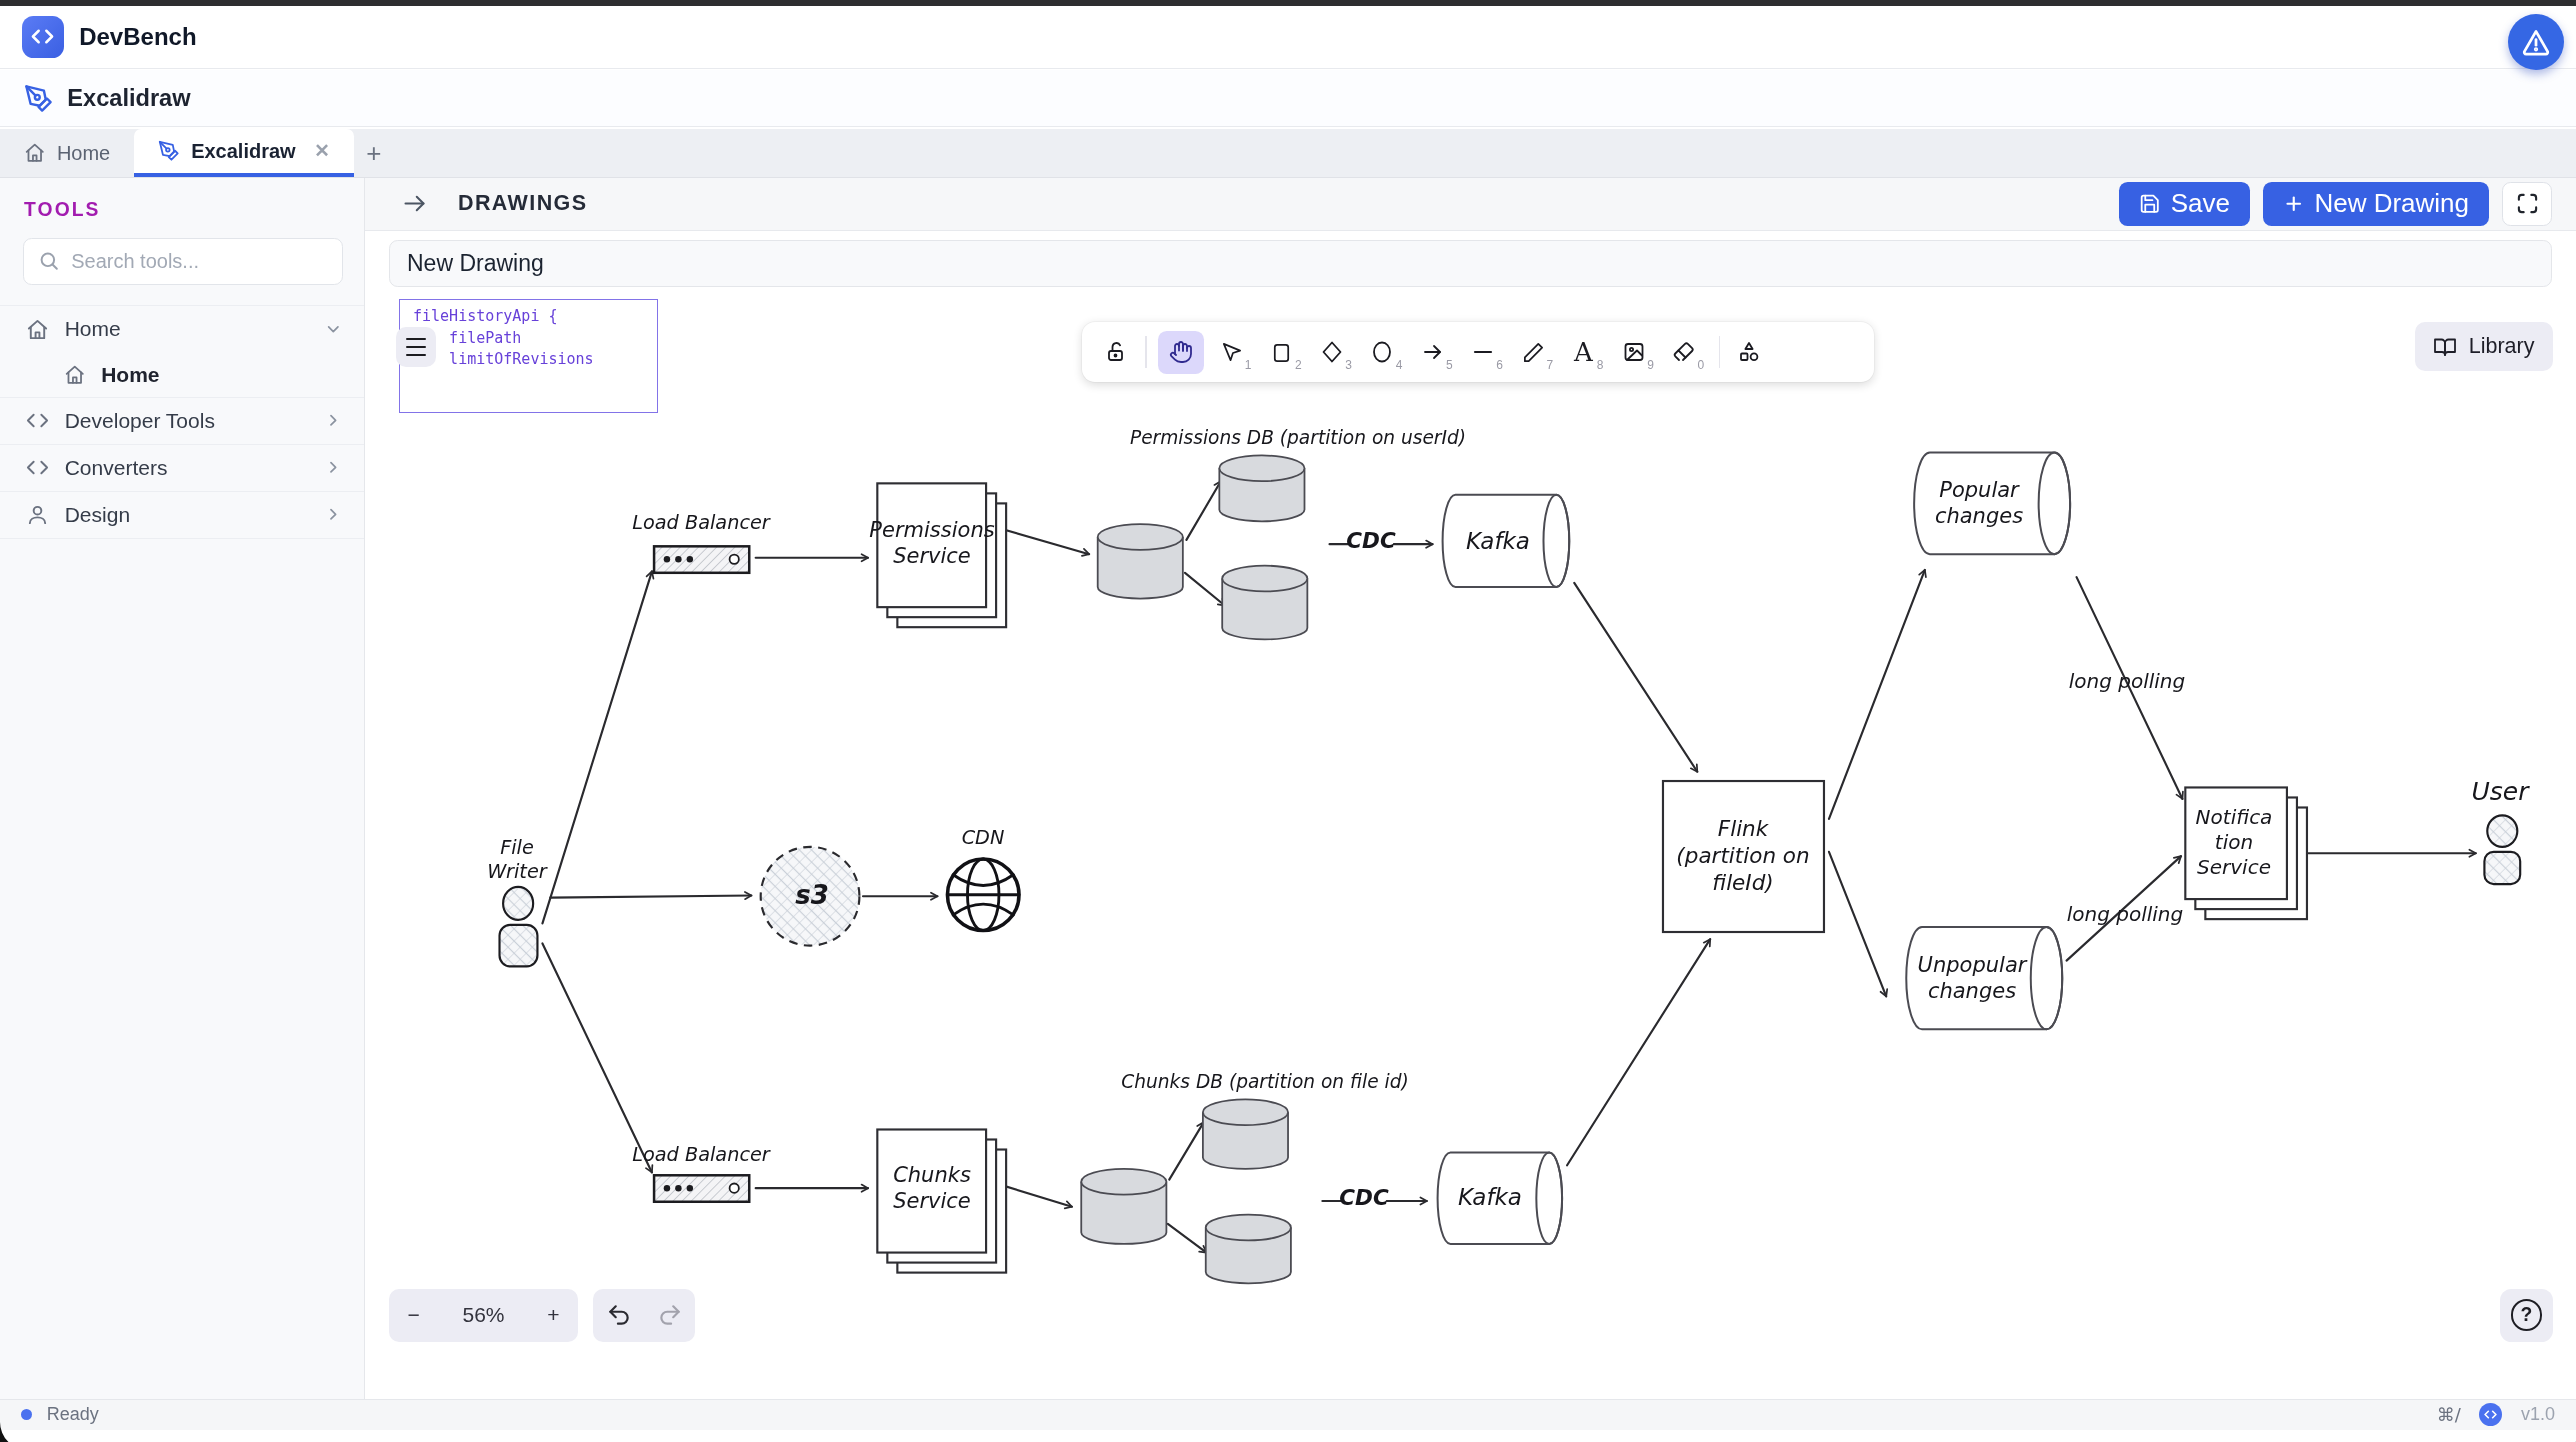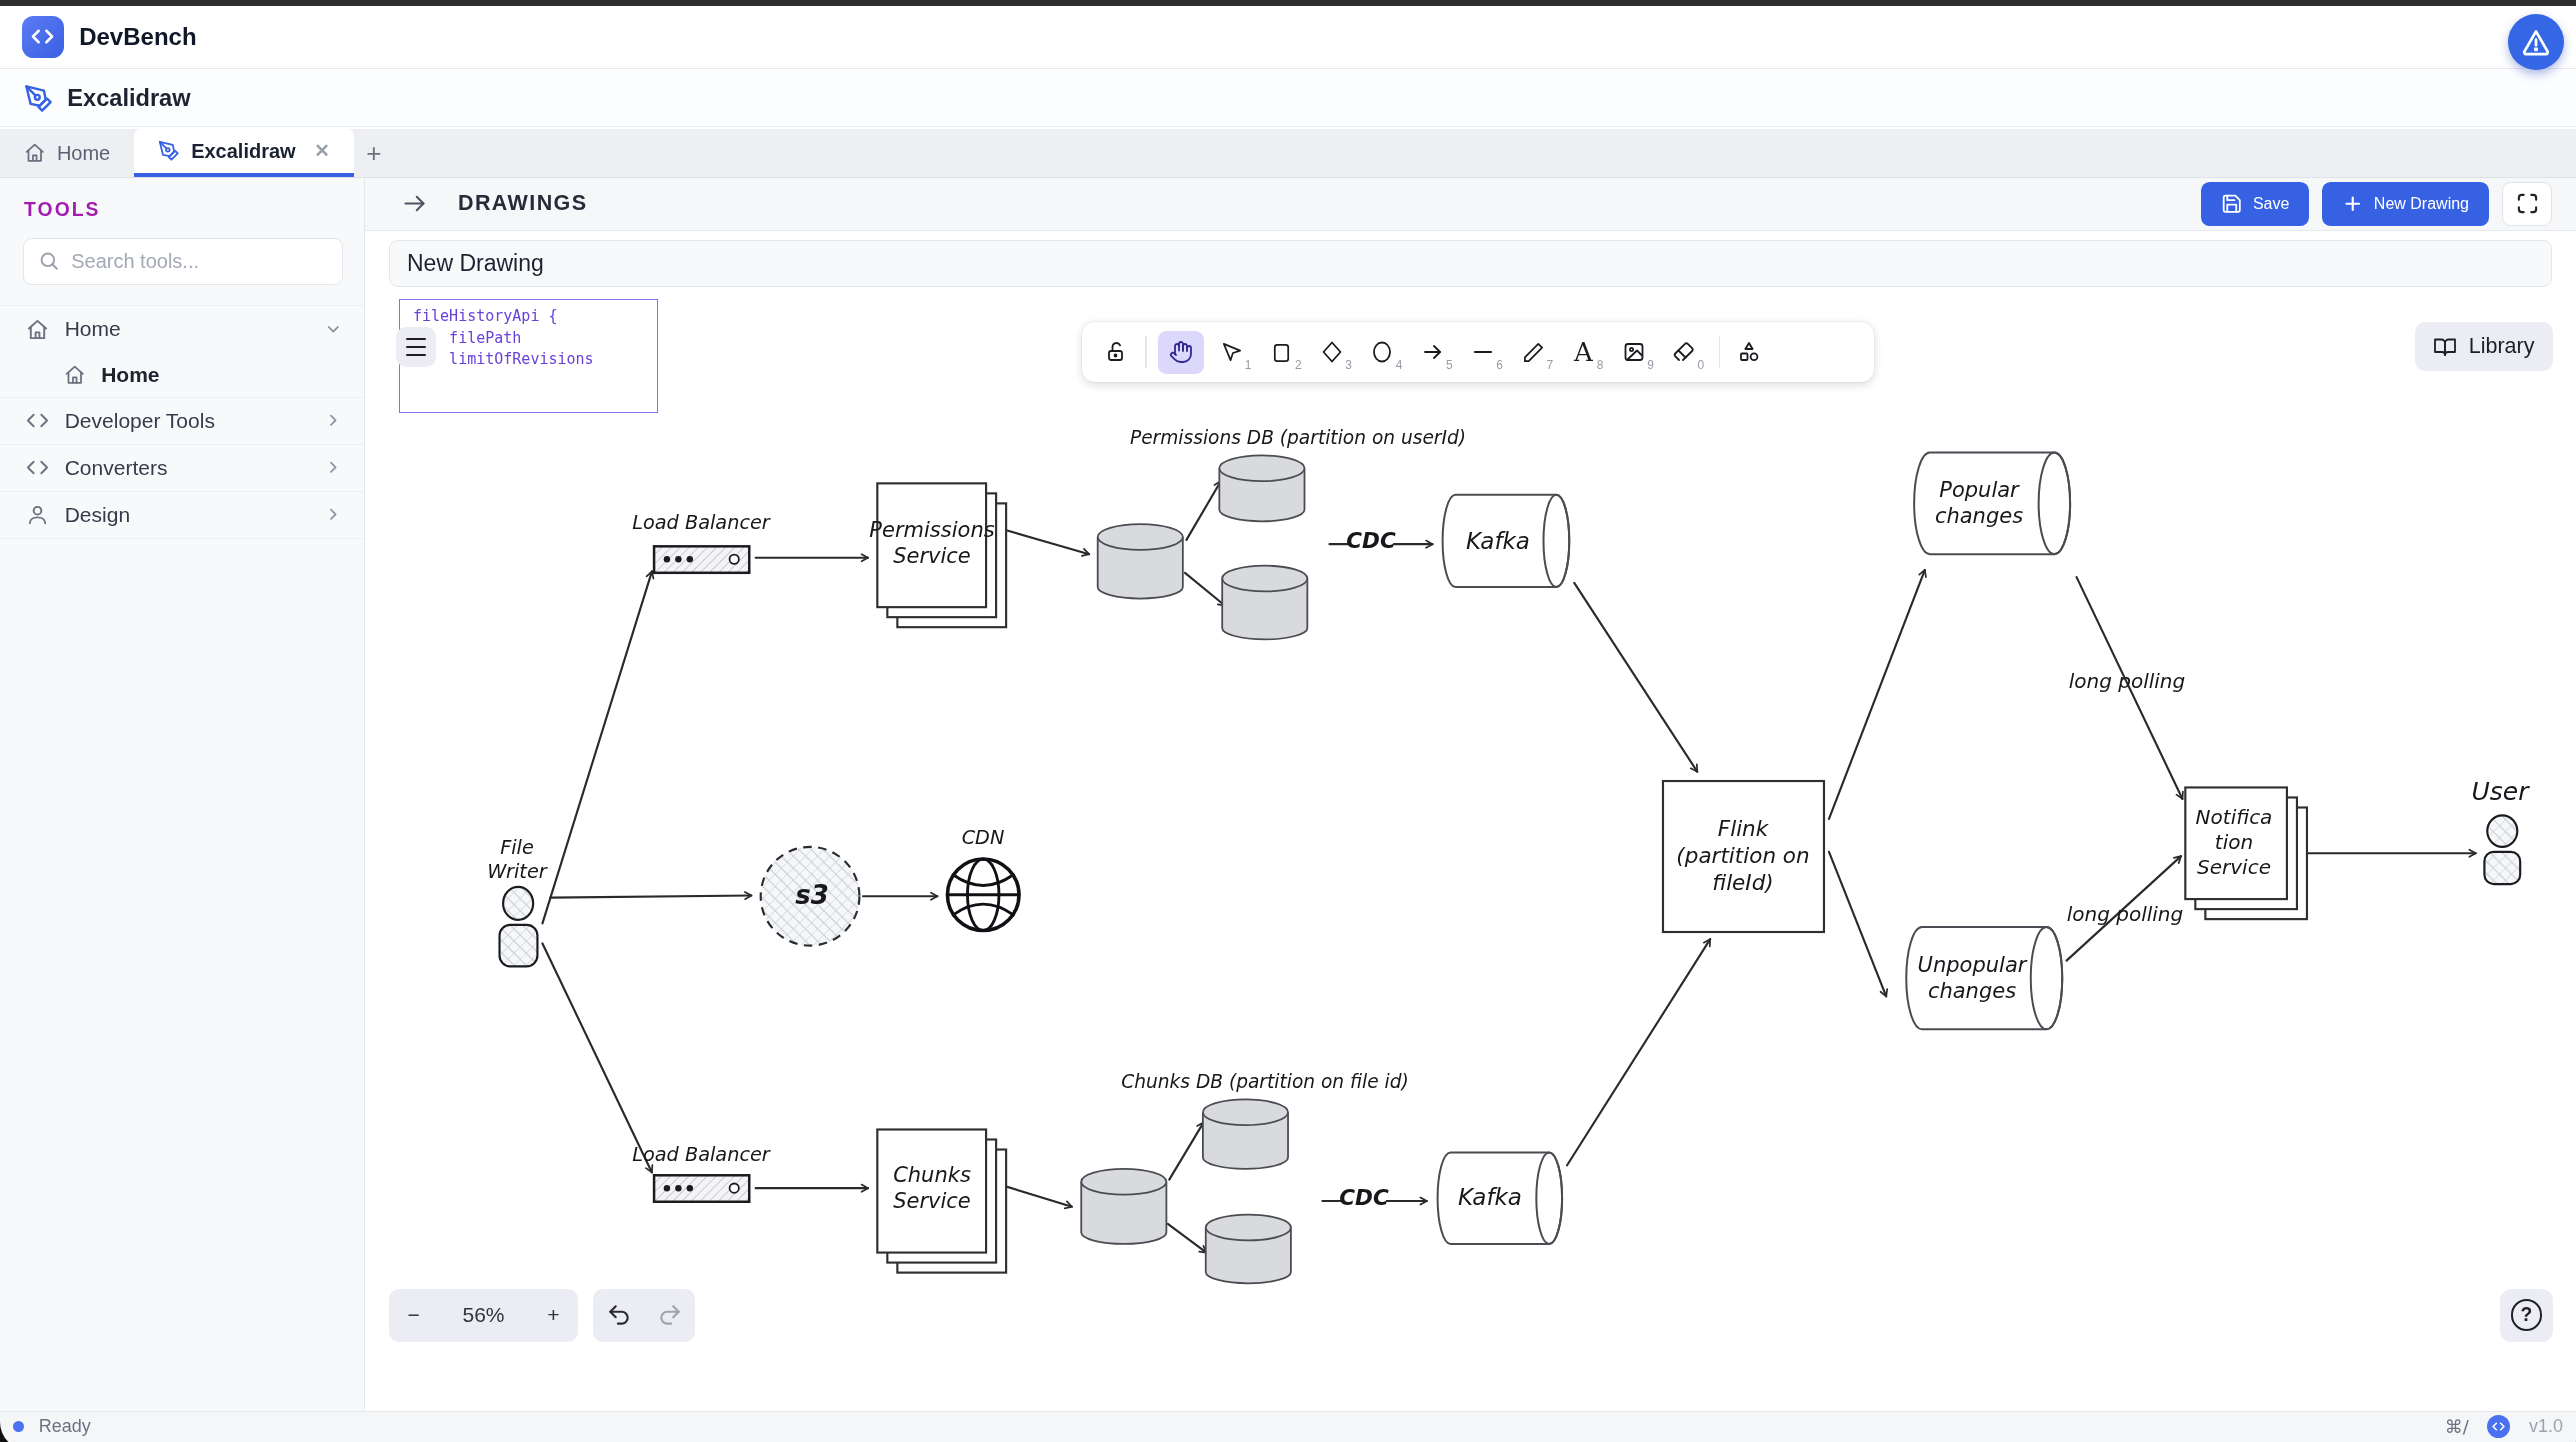--- a/index.html
+++ b/index.html
@@ -30,21 +30,21 @@
   .nav-row .grow { flex:1; }
   .nav-row.child { padding-left:64px; border-top:none; height:44px; }
   .nav-ico { color:#6b7280; display:flex; }
   .chev { color:#8b93a0; display:flex; }
 
   
   .main { position:absolute; top:177px; left:365px; right:0; bottom:31.5px; background:#ffffff; display:flex; flex-direction:column; }
   .drawbar { height:54px; background:#f6f7f9; border-bottom:1.4px solid #e7e9ed; display:flex; align-items:center; padding:0 24px 0 36px; }
   .drawbar-title { font-size:21.5px; font-weight:bold; letter-spacing:1.4px; color:#252b38; margin-left:30px; }
   .drawbar .spacer { flex:1; }
-  .btn-blue { display:flex; align-items:center; gap:10px; background:#3761e3; color:#ffffff; font-size:16px; border:none; border-radius:8.6px; height:44px; padding:0 20px; margin-left:13px; }
+  .btn-blue { display:flex; align-items:center; gap:10px; background:#3761e3; color:#ffffff; font-size:26px; border:none; border-radius:8.6px; height:44px; padding:0 20px; margin-left:13px; }
   .btn-frame { width:50px; height:44px; background:#ffffff; border:1.4px solid #dfe2e8; border-radius:8.6px; display:flex; align-items:center; justify-content:center; margin-left:13px; color:#20242c; }
   .title-row { height:57px; background:#ffffff; padding:9.3px 24px 0 24px; }
   .title-input { width:100%; height:47px; background:#f8f9fb; border:1.4px solid #e4e6ea; border-radius:8.6px; font-size:23px; color:#1b2330; padding:0 17px; font-family:"Liberation Sans",sans-serif; outline:none; }
   .canvas { position:relative; flex:1; background:#ffffff; overflow:hidden; }
 
   
   .island { position:absolute; background:#ffffff; border-radius:13px; box-shadow:0 0 0 0.7px rgba(0,0,0,.04), 0 2.9px 10px rgba(0,0,0,.14); }
   .toolbar { left:717px; top:34px; width:792px; height:60px; display:flex; align-items:center; padding:0 15.7px; gap:4.3px; }
   .tool { position:relative; width:46px; height:43px; display:flex; align-items:center; justify-content:center; color:#1b1b21; border-radius:8.6px; }
   .tool.small { width:36px; }
@@ -63,21 +63,21 @@
 
   .zoom-pill { position:absolute; left:24px; bottom:69px; width:189px; height:53px; background:#ececf4; border-radius:10px; display:flex; align-items:center; justify-content:space-between; padding:0 18.6px; font-size:21px; color:#33333d; }
   .undo-pill { position:absolute; left:228px; bottom:69px; width:102px; height:53px; background:#ececf4; border-radius:10px; display:flex; align-items:center; justify-content:space-around; color:#2a2a30; }
   .undo-pill .redo { color:#a2a2ac; transform:scaleX(-1); display:flex; }
   .help-btn { position:absolute; right:23px; bottom:69px; width:53px; height:53px; background:#ececf4; border-radius:11.4px; display:flex; align-items:center; justify-content:center; }
   .help-circ { width:31.5px; height:31.5px; border:2.1px solid #1e1e24; border-radius:50%; display:flex; align-items:center; justify-content:center; font-size:19.3px; font-weight:bold; color:#1e1e24; }
 
   .alert-fab { position:absolute; top:14.3px; right:12px; width:56px; height:56px; border-radius:50%; background:#3567e4; display:flex; align-items:center; justify-content:center; box-shadow:0 4.3px 10px rgba(30,60,180,.35); z-index:70; color:#fff; }
 
   
-  .statusbar { position:absolute; left:0; bottom:0; width:2576px; height:31.5px; background:#f5f6f8; border-top:1.4px solid #e5e7eb; display:flex; align-items:center; padding:0 13px; z-index:50; font-size:18px; color:#6b7280; }
+  .statusbar { position:absolute; left:0; bottom:12px; width:2576px; height:31.5px; background:#f5f6f8; border-top:1.4px solid #e5e7eb; display:flex; align-items:center; padding:0 21px; z-index:50; font-size:18px; color:#6b7280; }
   .status-dot { width:11.4px; height:11.4px; border-radius:50%; background:#4a71ef; margin-right:14.3px; }
   .statusbar .spacer { flex:1; }
   .mini-logo { width:23px; height:23px; border-radius:50%; background:#4a71ef; display:flex; align-items:center; justify-content:center; margin:0 18.6px; }
   .version { color:#9ca3af; }
   .corner { position:absolute; bottom:0; width:20px; height:20px; background:#111; z-index:80; }
   .corner.l { left:0; clip-path:path('M0 0 L0 28 L28 28 A28 28 0 0 1 0 0 Z'); }
   .corner.r { right:0; clip-path:path('M28 0 L28 28 L0 28 A28 28 0 0 0 28 0 Z'); }
 
   
   .dlabel { position:absolute; transform:translate(-50%,-50%); text-align:center; white-space:pre-line; font-family:"DejaVu Sans", sans-serif; font-style:italic; color:#17171c; line-height:1.25; z-index:3; }

